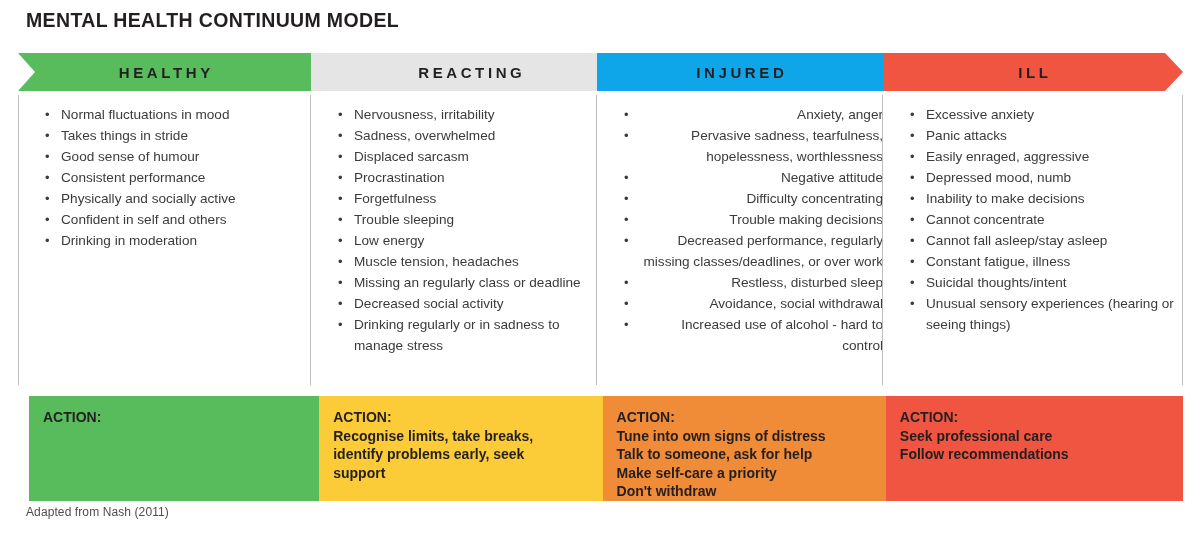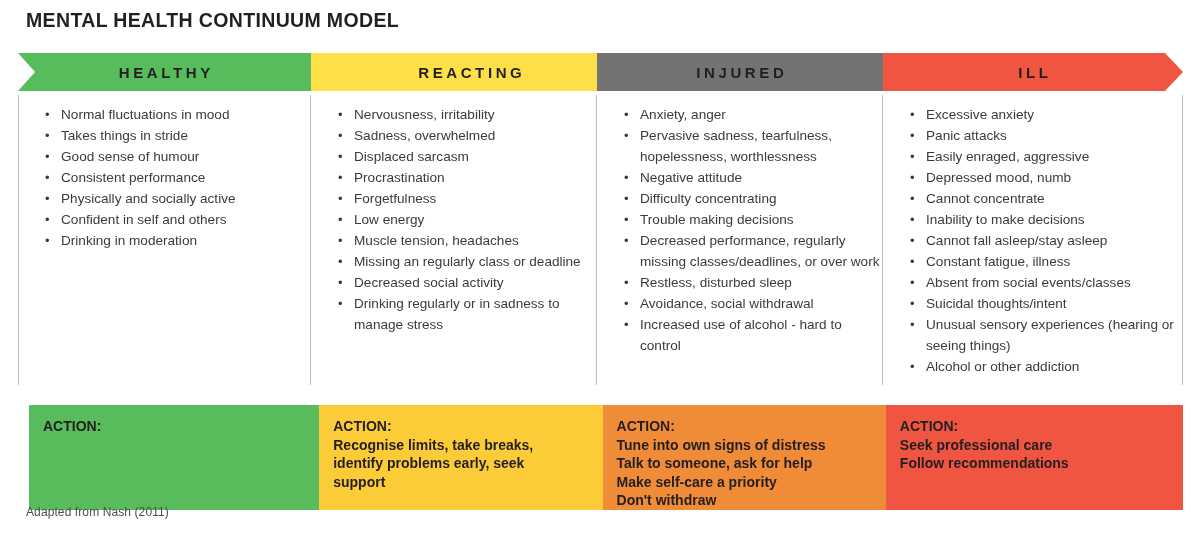--- a/index.html
+++ b/index.html
@@ -57,21 +57,21 @@
     left: 18px; top: 95px;
     width: 1165px; height: 290px;
     display: flex;
   }
   .col {
     position: relative;
     padding: 9px 0 0 14px;
   }
   .col.c0 { width: 293px; }
   .col.c1 { width: 286px; }
-  .col.c2 { width: 286px; }
+  .col.c2 { width: 286px; text-align: right; }
   .col.c3 { width: 300px; }
   .col .rule {
     position: absolute;
     top: 0; right: 0;
     width: 1px; height: 290px;
     background: #bcbec0;
   }
   .col .rule-left {
     position: absolute;
     top: 0; left: 0;
@@ -95,21 +95,21 @@
     position: absolute;
     left: 13px; top: -0.5px;
     font-size: 13px;
     color: #3b3b3d;
     line-height: 21px;
   }
 
   
   .action-row {
     position: absolute;
-    left: 18px; top: 405px;
+    left: 18px; top: 396px;
     width: 1165px; height: 105px;
     display: flex;
     padding-left: 11px;
   }
   .action-cell {
     height: 105px;
     padding: 12px 14px 0 14px;
   }
   .action-cell.a0 { width: 293px; }
   .action-cell.a1 { width: 286px; }
@@ -143,24 +143,24 @@
 <body>
 
 <div class="page">
 
   <div class="title">MENTAL HEALTH CONTINUUM MODEL</div>
 
   <div class="banner">
     <div class="band first" style="background: rgb(88, 188, 93);">
       <span class="band-label">HEALTHY</span>
     </div>
-    <div class="band mid" style="background: #fde047; padding-left: 32px;">
+    <div class="band mid" style="background: #e5e5e5; padding-left: 32px;">
       <span class="band-label">REACTING</span>
     </div>
-    <div class="band mid" style="background: #737373;">
+    <div class="band mid" style="background: #0ea5e9;">
       <span class="band-label">INJURED</span>
     </div>
     <div class="band last" style="background: rgb(239, 85, 64);">
       <span class="band-label">ILL</span>
     </div>
   </div>
 
   <div class="body-row">
     <div class="col c0">
       <div class="rule-left"></div>
@@ -175,20 +175,21 @@
         </ul>
       <div class="rule"></div>
     </div>
     <div class="col c1">
       <ul class="symptoms">
           <li>Nervousness, irritability</li>
           <li>Sadness, overwhelmed</li>
           <li>Displaced sarcasm</li>
           <li>Procrastination</li>
           <li>Forgetfulness</li>
+          <li>Trouble sleeping</li>
           <li>Low energy</li>
           <li>Muscle tension, headaches</li>
           <li>Missing an regularly class or deadline</li>
           <li>Decreased social activity</li>
           <li>Drinking regularly or in sadness to manage stress</li>
         </ul>
       <div class="rule"></div>
     </div>
     <div class="col c2">
       <ul class="symptoms">
@@ -203,28 +204,26 @@
           <li>Increased use of alcohol - hard to control</li>
         </ul>
       <div class="rule"></div>
     </div>
     <div class="col c3">
       <ul class="symptoms">
           <li>Excessive anxiety</li>
           <li>Panic attacks</li>
           <li>Easily enraged, aggressive</li>
           <li>Depressed mood, numb</li>
+          <li>Inability to make decisions</li>
           <li>Cannot concentrate</li>
-          <li>Inability to make decisions</li>
           <li>Cannot fall asleep/stay asleep</li>
           <li>Constant fatigue, illness</li>
-          <li>Absent from social events/classes</li>
           <li>Suicidal thoughts/intent</li>
           <li>Unusual sensory experiences (hearing or seeing things)</li>
-          <li>Alcohol or other addiction</li>
         </ul>
       <div class="rule"></div>
     </div>
   </div>
 
   <div class="action-row">
     <div class="action-cell a0" style="background: rgb(88, 188, 93);">
       <div class="action-label">ACTION:</div>
     </div>
     <div class="action-cell a1" style="background: rgb(251, 203, 56);">

